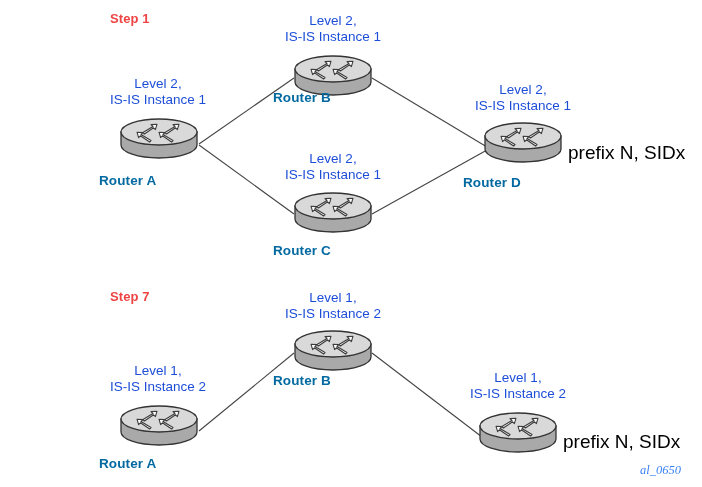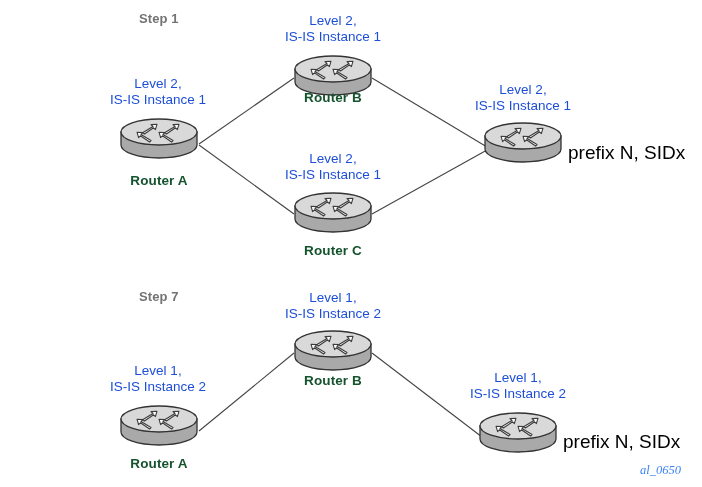--- a/index.html
+++ b/index.html
@@ -12,32 +12,30 @@
     width: 702px;
     height: 487px;
     background: #ffffff;
     font-family: "Liberation Sans", sans-serif;
     overflow: hidden;
   }
   .step-heading {
     position: absolute;
     font-size: 13px;
     font-weight: bold;
-    color: #737373;
+    color: #ef4444;
     white-space: nowrap;
     letter-spacing: 0.1px;
-    margin-left: 29px;
   }
   .node-label {
     position: absolute;
     font-size: 13.5px;
     font-weight: bold;
-    color: #14532d;
-    white-space: nowrap;
-    text-align: center;
+    color: #0369a1;
+    white-space: nowrap;
     letter-spacing: 0.1px;
   }
   .ann-label {
     position: absolute;
     font-size: 13.5px;
     font-weight: normal;
     color: #1d4ed8;
     white-space: nowrap;
     text-align: center;
     line-height: 16px;
@@ -148,20 +146,21 @@
       <ellipse cx="40" cy="15" rx="38" ry="13" fill="#d9d9d9" stroke="#333333" stroke-width="1.3"></ellipse>
       <g fill="#ffffff" stroke="#3c3c3c" stroke-width="1.1" stroke-linejoin="round">
         <path d="M24,15.5 L34,9.5 L32,7.6 L38,7.2 L36.4,12.6 L34.6,10.8 L25.4,17 Z"></path>
         <path d="M46,15.5 L56,9.5 L54,7.6 L60,7.2 L58.4,12.6 L56.6,10.8 L47.4,17 Z"></path>
         <path d="M32,23.5 L22,17.5 L24,15.6 L18,15.2 L19.6,20.6 L21.4,18.8 L30.6,25 Z"></path>
         <path d="M54,23.5 L44,17.5 L46,15.6 L40,15.2 L41.6,20.6 L43.4,18.8 L52.6,25 Z"></path>
       </g>
     </svg>
   </div>
   <div class="side-label" style="left:568px; top:142px;">prefix N, SIDx</div>
+  <div class="node-label" style="left:463px; top:175px; width:120px;">Router D</div>
 
   <div class="step-heading" style="left:110px; top:289px;">Step 7</div>
 
   <div class="ann-label" style="left:227px; top:290px; width:212px;">
     <span class="l1">Level 1,</span>
     <span class="l2">IS-IS Instance 2</span>
   </div>
   <div class="router" style="left:293px; top:329px;">
     <svg width="80" height="46" viewBox="0 0 80 46">
       <path d="M2,15 L2,28 A38,13 0 0 0 78,28 L78,15 Z" fill="#a9a9a9" stroke="#333333" stroke-width="1.3"></path>

